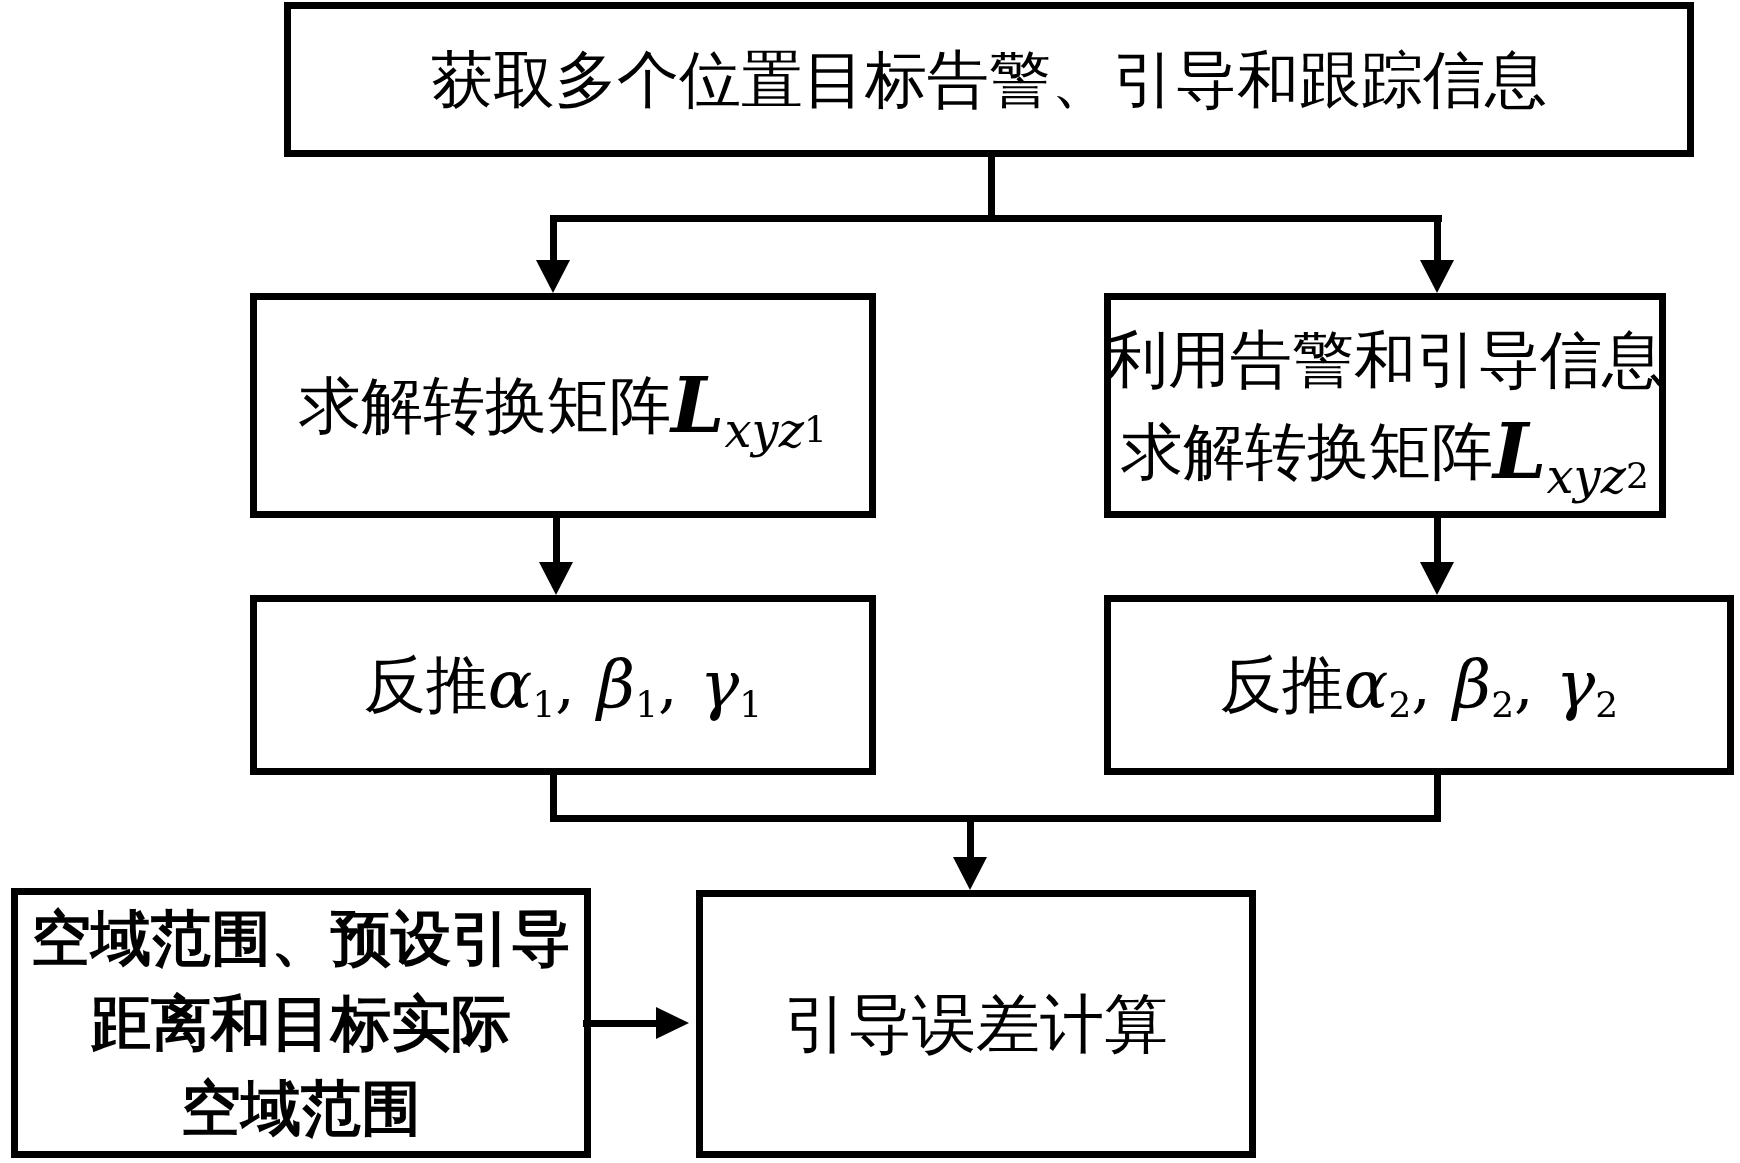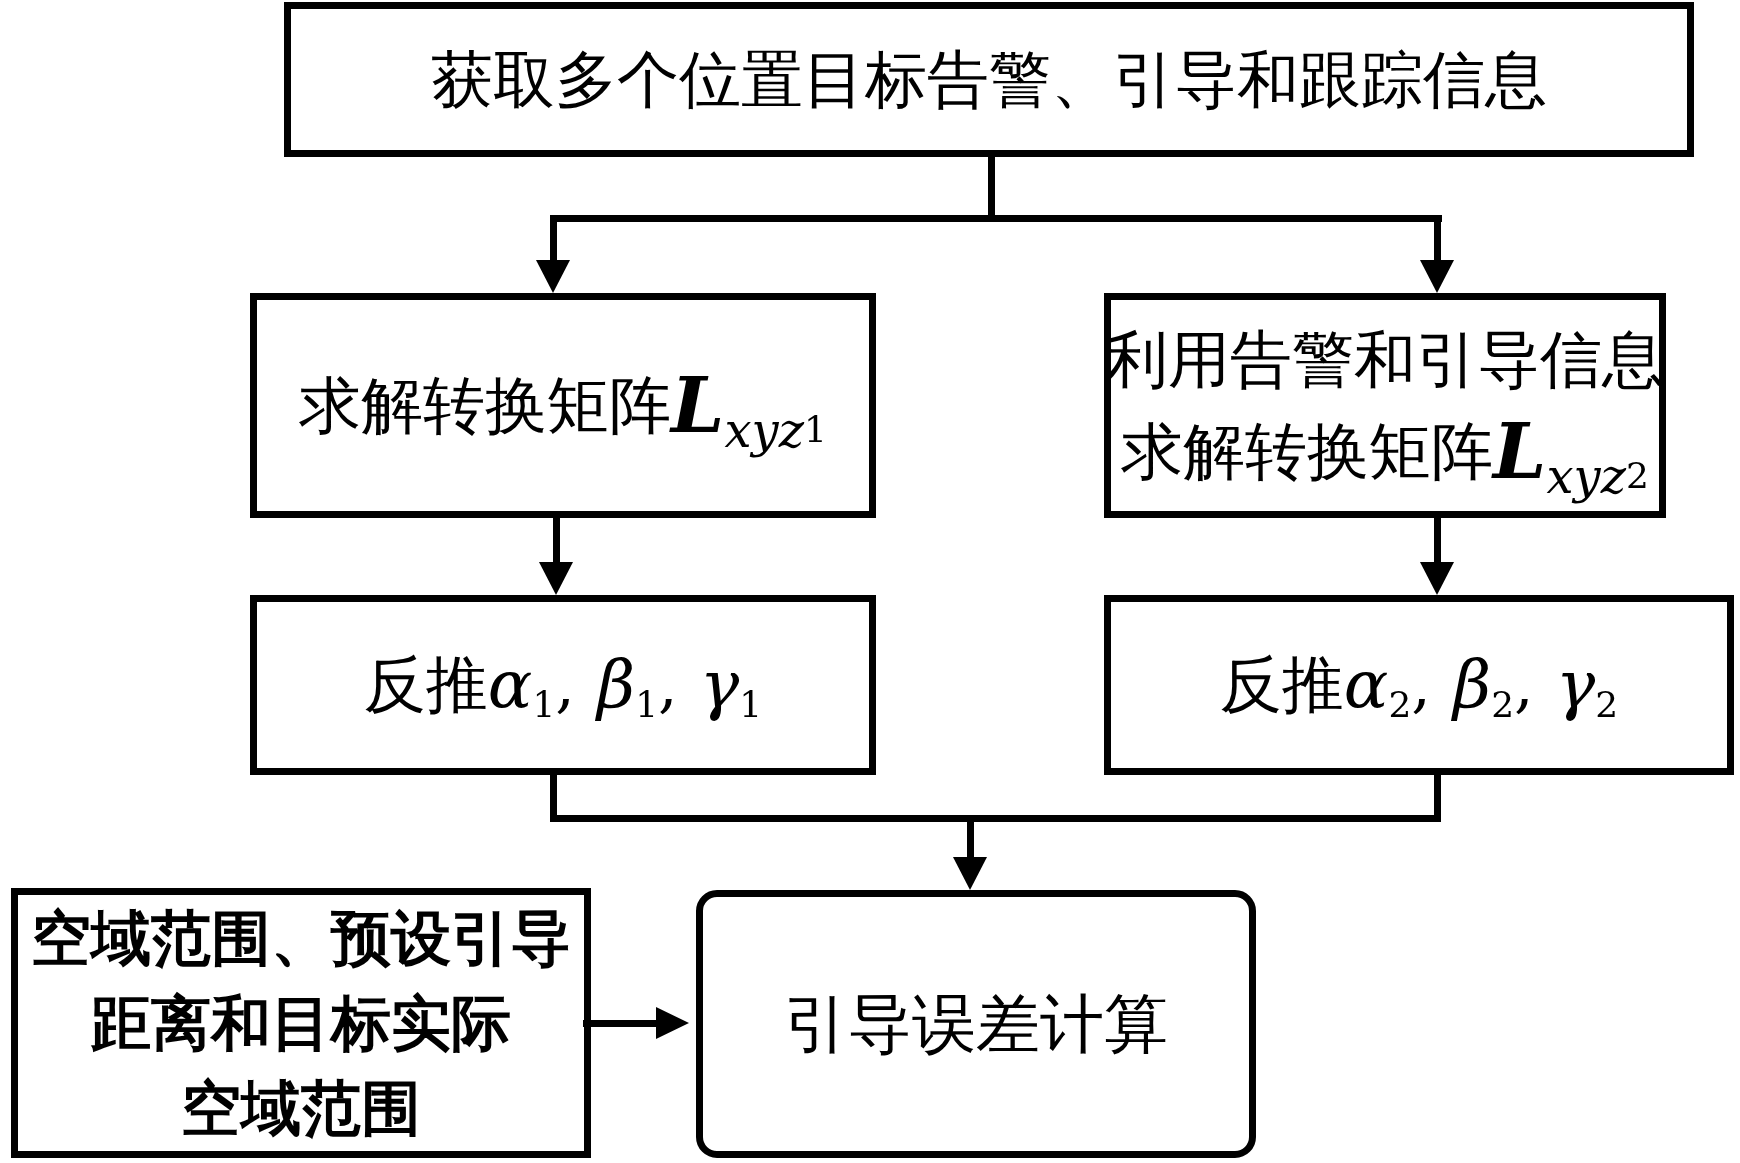--- a/index.html
+++ b/index.html
@@ -119,17 +119,17 @@
 
   <div class="box" style="left:5px; top:888px; width:580px; height:270px;font-weight:bold;">
     <div class="row row-sm">空域范围、预设引导</div>
     <div class="row row-sm">距离和目标实际</div>
     <div class="row row-sm">空域范围</div>
   </div>
 
   <div class="hline" style="left:583px; top:1020px; width:76px;"></div>
   <div class="ah-right" style="left:656px; top:1007px;"></div>
 
-  <div class="box" style="left:690px; top:890px; width:560px; height:268px;border-radius:21px;">
+  <div class="box" style="left:690px; top:890px; width:560px; height:268px;">
     <div class="row row-lg">引导误差计算</div>
   </div>
 
 </div>
 
 </body></html>

